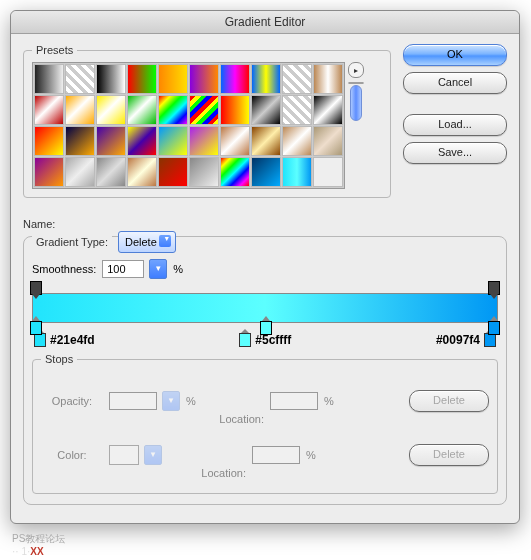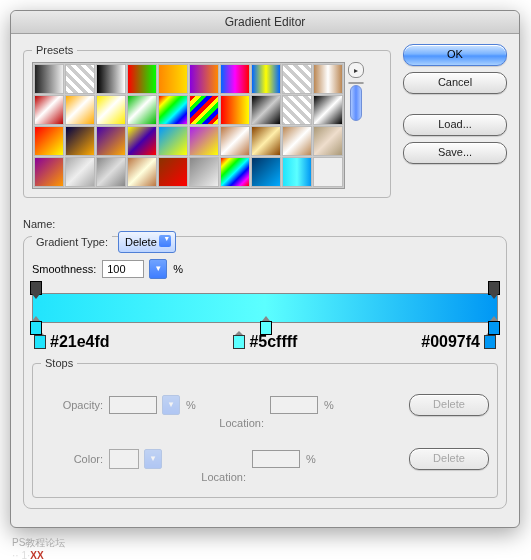--- a/index.html
+++ b/index.html
@@ -199,21 +199,21 @@
     content:"";
     position:absolute;
     left: 1px; top: -6px;
     border-left: 4px solid transparent;
     border-right: 4px solid transparent;
     border-bottom: 5px solid #888;
   }
   .colorlabels {
     display: flex;
     justify-content: space-between;
-    font-size: 16px;
+    font-size: 12px;
     font-weight: 600;
     margin: 10px 0 6px 0;
     padding: 0 2px;
   }
   .clabel { display: flex; align-items: center; gap: 4px;}
   .cswatch { width: 10px; height: 12px; border: 1px solid #333; display: inline-block;}
   .cswatch::before {
     content:"";
     display:block;
     width:0;height:0;
@@ -222,21 +222,21 @@
     border-bottom:4px solid #888;
     margin-top:-5px; margin-left:1px;
   }
   .stops-row {
     display: flex;
     align-items: center;
     gap: 6px;
     margin: 6px 0;
     color: #888;
   }
-  .stops-row label { width: 62px; text-align: right;}
+  .stops-row label { width: 62px; text-align: center;}
   .stops-row .txt { width: 48px;}
   .stops-row .pct { width: 12px;}
   .stops-row .loc-lbl { width: 60px; text-align: right; margin-top: 36px;}
   .delbtn {
     width: 78px;
     margin-left: auto;
   }
   .aqua.disabled {
     color: #a6a6a6;
     background: linear-gradient(#f7f7f7,#e5e5e5);

